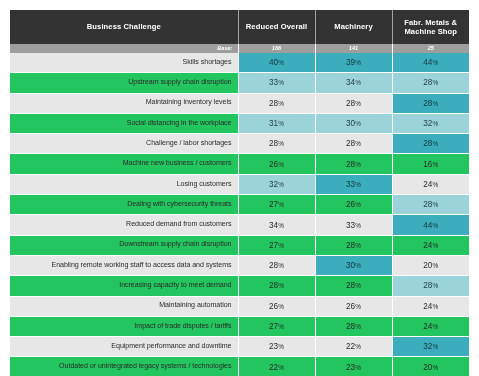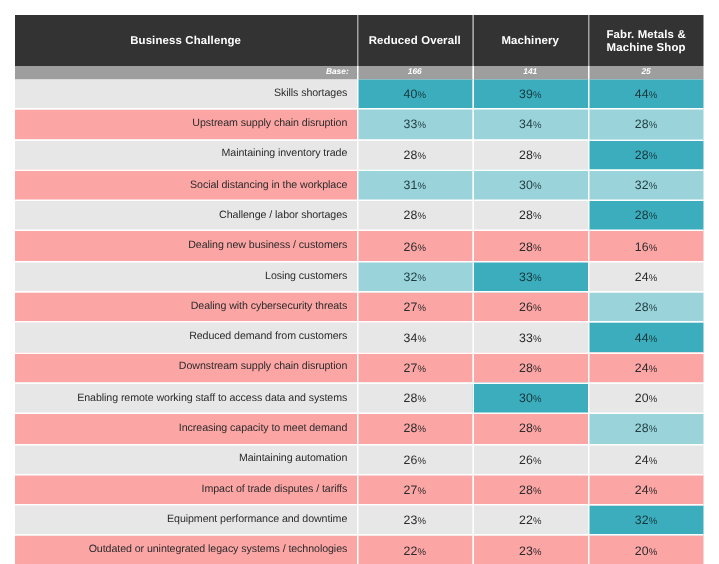--- a/index.html
+++ b/index.html
@@ -73,21 +73,21 @@
     font-size:7.1px;
     letter-spacing:-.05px;
   }
   tbody.data-body td.num-cell{
     text-align:center;
     font-size:8.2px;
     letter-spacing:.1px;
   }
   
   tbody.data-body tr.odd td{background:#e7e7e7;}
-  tbody.data-body tr.even td{background:#fca5a5;}
+  tbody.data-body tr.even td{background:#22c55e;}
   
   tbody.data-body td.hi-dark{background:#3cadbc !important;color:#17373c;}
   tbody.data-body td.hi-light{background:#9ad3da !important;color:#1f3c40;}
   .pct-sym{font-size:6.4px;}
 </style>
 </head>
 <body>
 
 <div id="table-wrap">
   <table id="challenge-table">
@@ -120,39 +120,39 @@
           <td class="num-cell hi-dark">39<span class="pct-sym">%</span></td>
           <td class="num-cell hi-dark">44<span class="pct-sym">%</span></td>
         </tr>
         <tr class="even">
           <td class="label-cell">Upstream supply chain disruption</td>
           <td class="num-cell hi-light">33<span class="pct-sym">%</span></td>
           <td class="num-cell hi-light">34<span class="pct-sym">%</span></td>
           <td class="num-cell hi-light">28<span class="pct-sym">%</span></td>
         </tr>
         <tr class="odd">
-          <td class="label-cell">Maintaining inventory trade</td>
+          <td class="label-cell">Maintaining inventory levels</td>
           <td class="num-cell">28<span class="pct-sym">%</span></td>
           <td class="num-cell">28<span class="pct-sym">%</span></td>
           <td class="num-cell hi-dark">28<span class="pct-sym">%</span></td>
         </tr>
         <tr class="even">
           <td class="label-cell">Social distancing in the workplace</td>
           <td class="num-cell hi-light">31<span class="pct-sym">%</span></td>
           <td class="num-cell hi-light">30<span class="pct-sym">%</span></td>
           <td class="num-cell hi-light">32<span class="pct-sym">%</span></td>
         </tr>
         <tr class="odd">
           <td class="label-cell">Challenge / labor shortages</td>
           <td class="num-cell">28<span class="pct-sym">%</span></td>
           <td class="num-cell">28<span class="pct-sym">%</span></td>
           <td class="num-cell hi-dark">28<span class="pct-sym">%</span></td>
         </tr>
         <tr class="even">
-          <td class="label-cell">Dealing new business / customers</td>
+          <td class="label-cell">Machine new business / customers</td>
           <td class="num-cell">26<span class="pct-sym">%</span></td>
           <td class="num-cell">28<span class="pct-sym">%</span></td>
           <td class="num-cell">16<span class="pct-sym">%</span></td>
         </tr>
         <tr class="odd">
           <td class="label-cell">Losing customers</td>
           <td class="num-cell hi-light">32<span class="pct-sym">%</span></td>
           <td class="num-cell hi-dark">33<span class="pct-sym">%</span></td>
           <td class="num-cell">24<span class="pct-sym">%</span></td>
         </tr>

